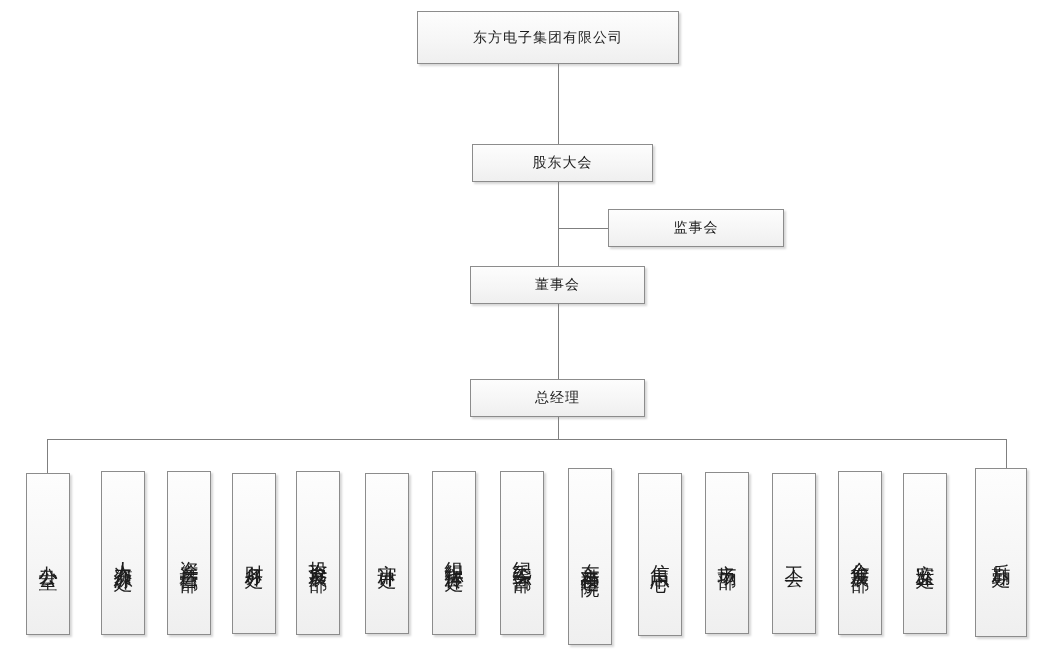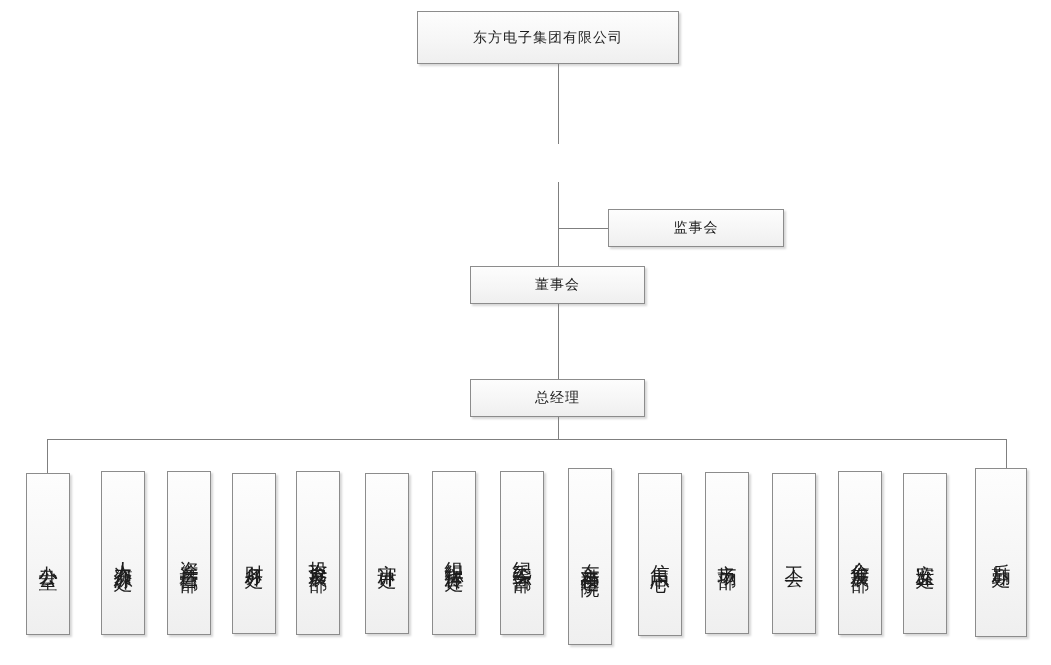--- a/index.html
+++ b/index.html
@@ -59,20 +59,23 @@
 <body>
 
 <div id="chart-root">
 
   <div class="node horizontal" style="left:417px; top:11px; width:262px; height:53px;">
     <span class="label">东方电子集团有限公司</span>
   </div>
 
   <div class="line v" style="left:558px; top:64px; height:80px;"></div>
 
+  <div class="node horizontal" style="left:472px; top:144px; width:181px; height:38px;">
+    <span class="label">股东大会</span>
+  </div>
 
   <div class="line v" style="left:558px; top:182px; height:84px;"></div>
 
   <div class="line h" style="left:558px; top:228px; width:50px;"></div>
 
   <div class="node horizontal" style="left:470px; top:266px; width:175px; height:38px;">
     <span class="label">董事会</span>
   </div>
 
   <div class="node horizontal" style="left:608px; top:209px; width:176px; height:38px;">

